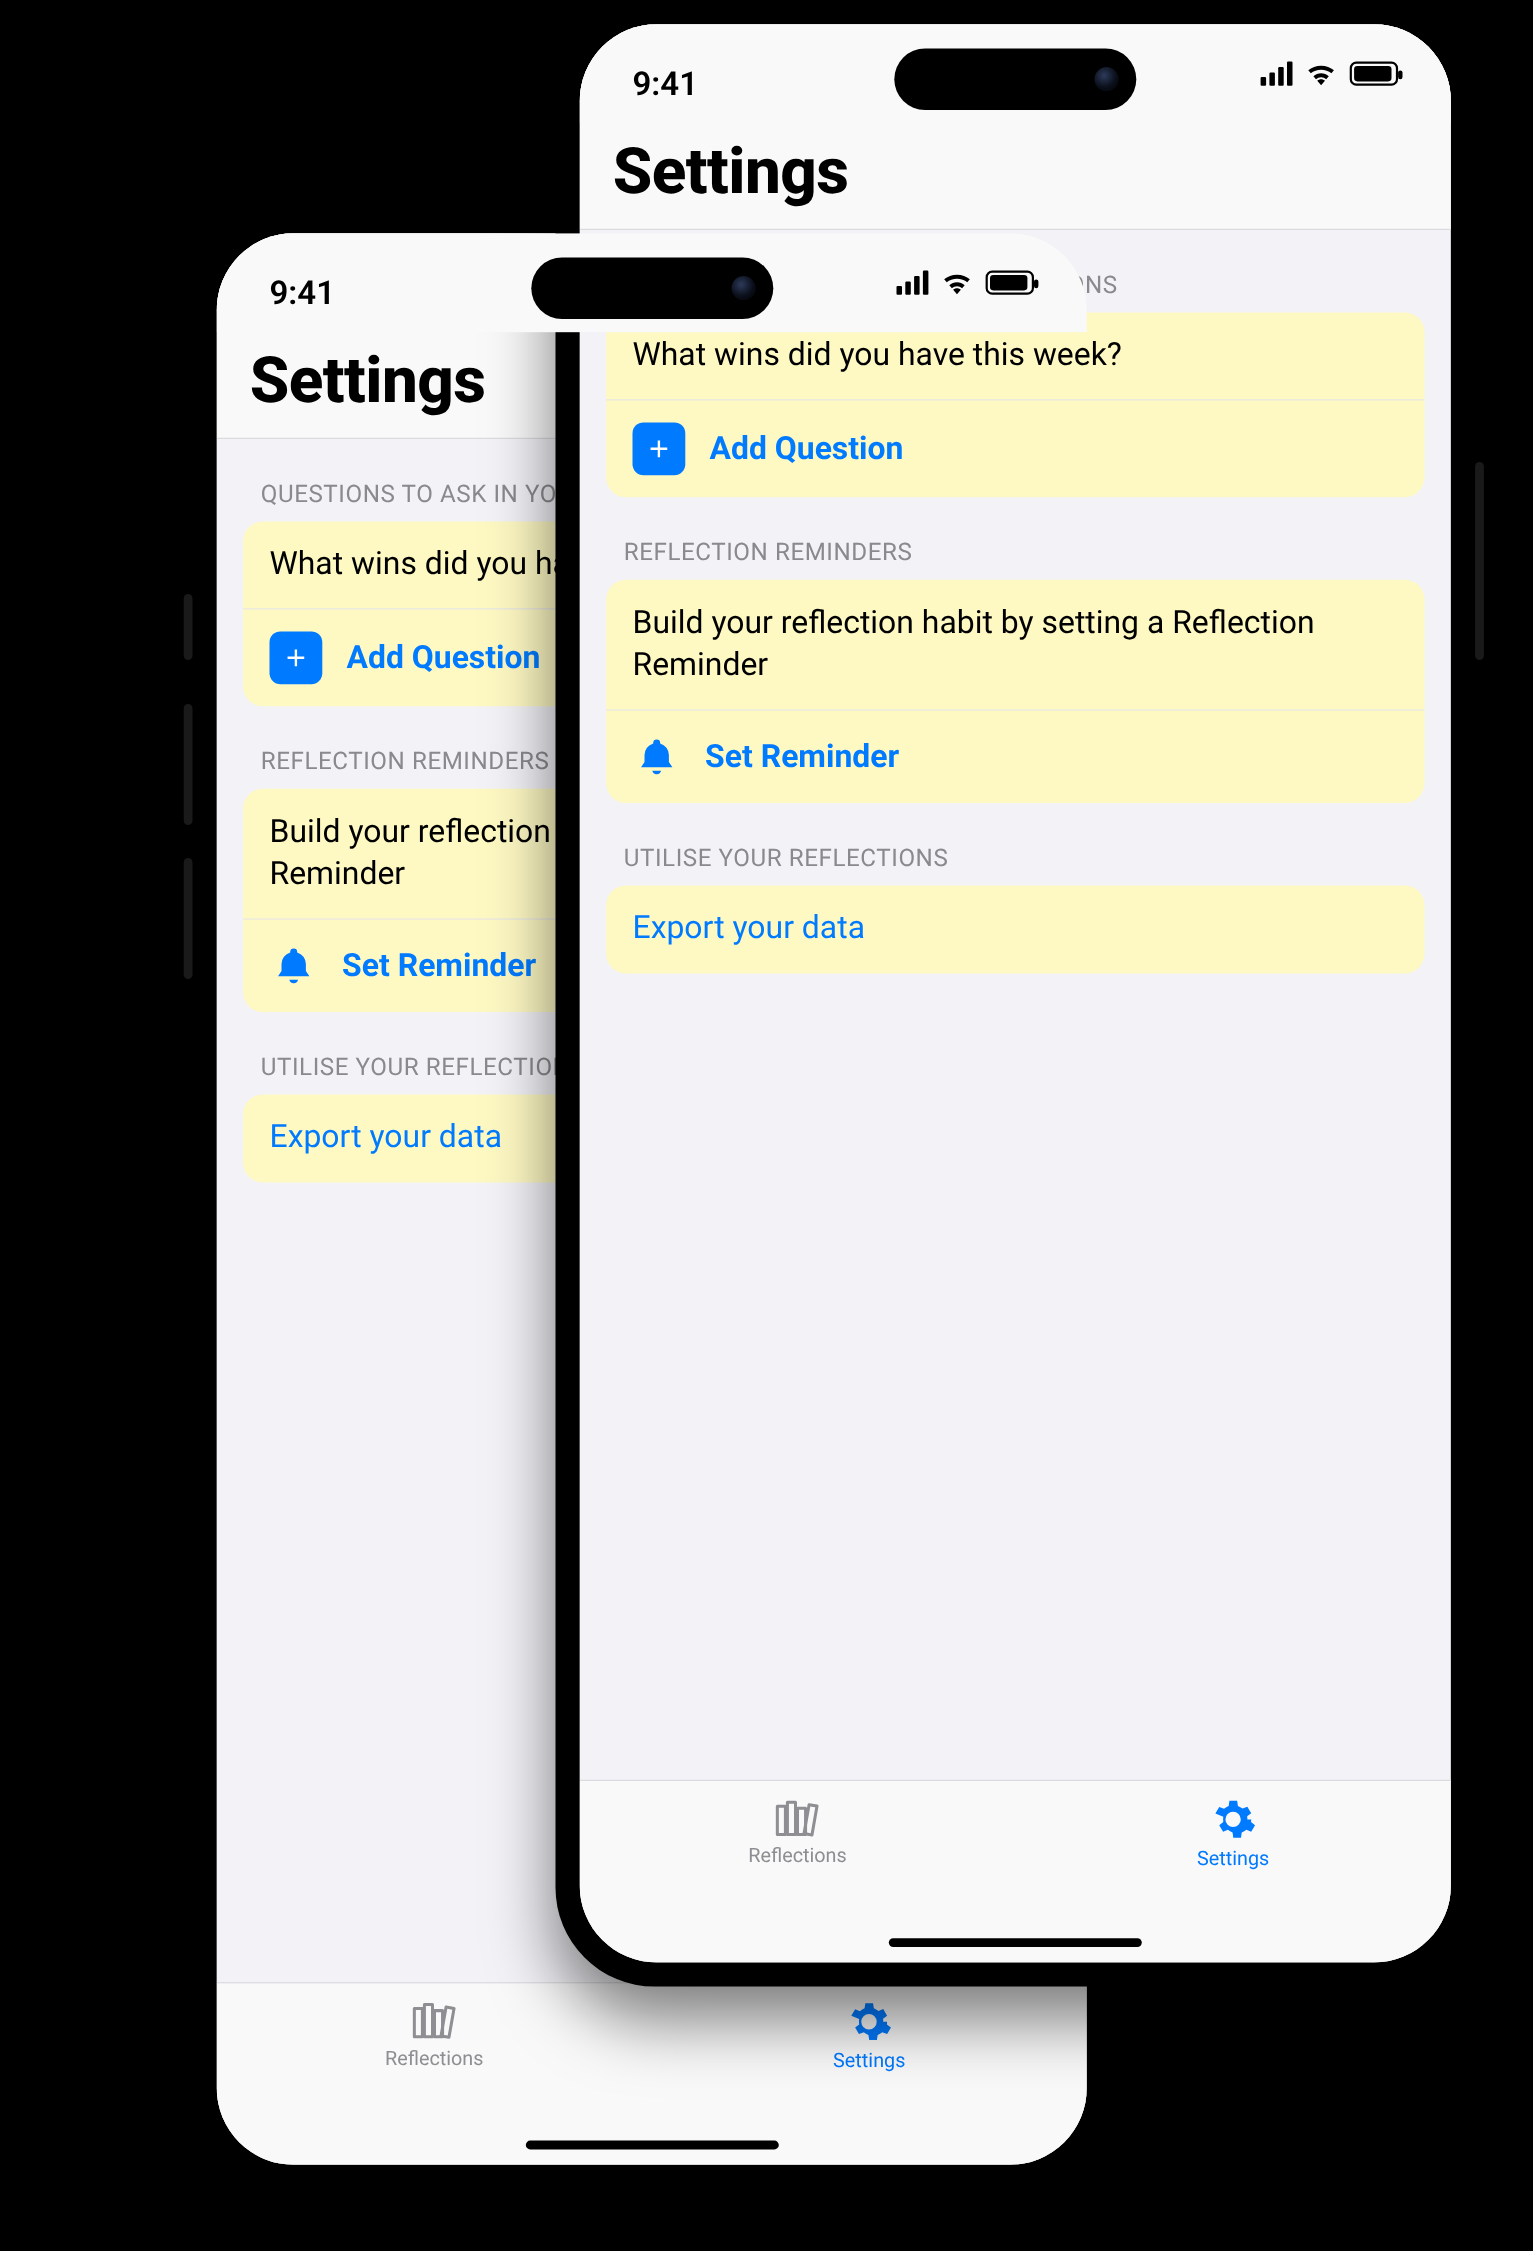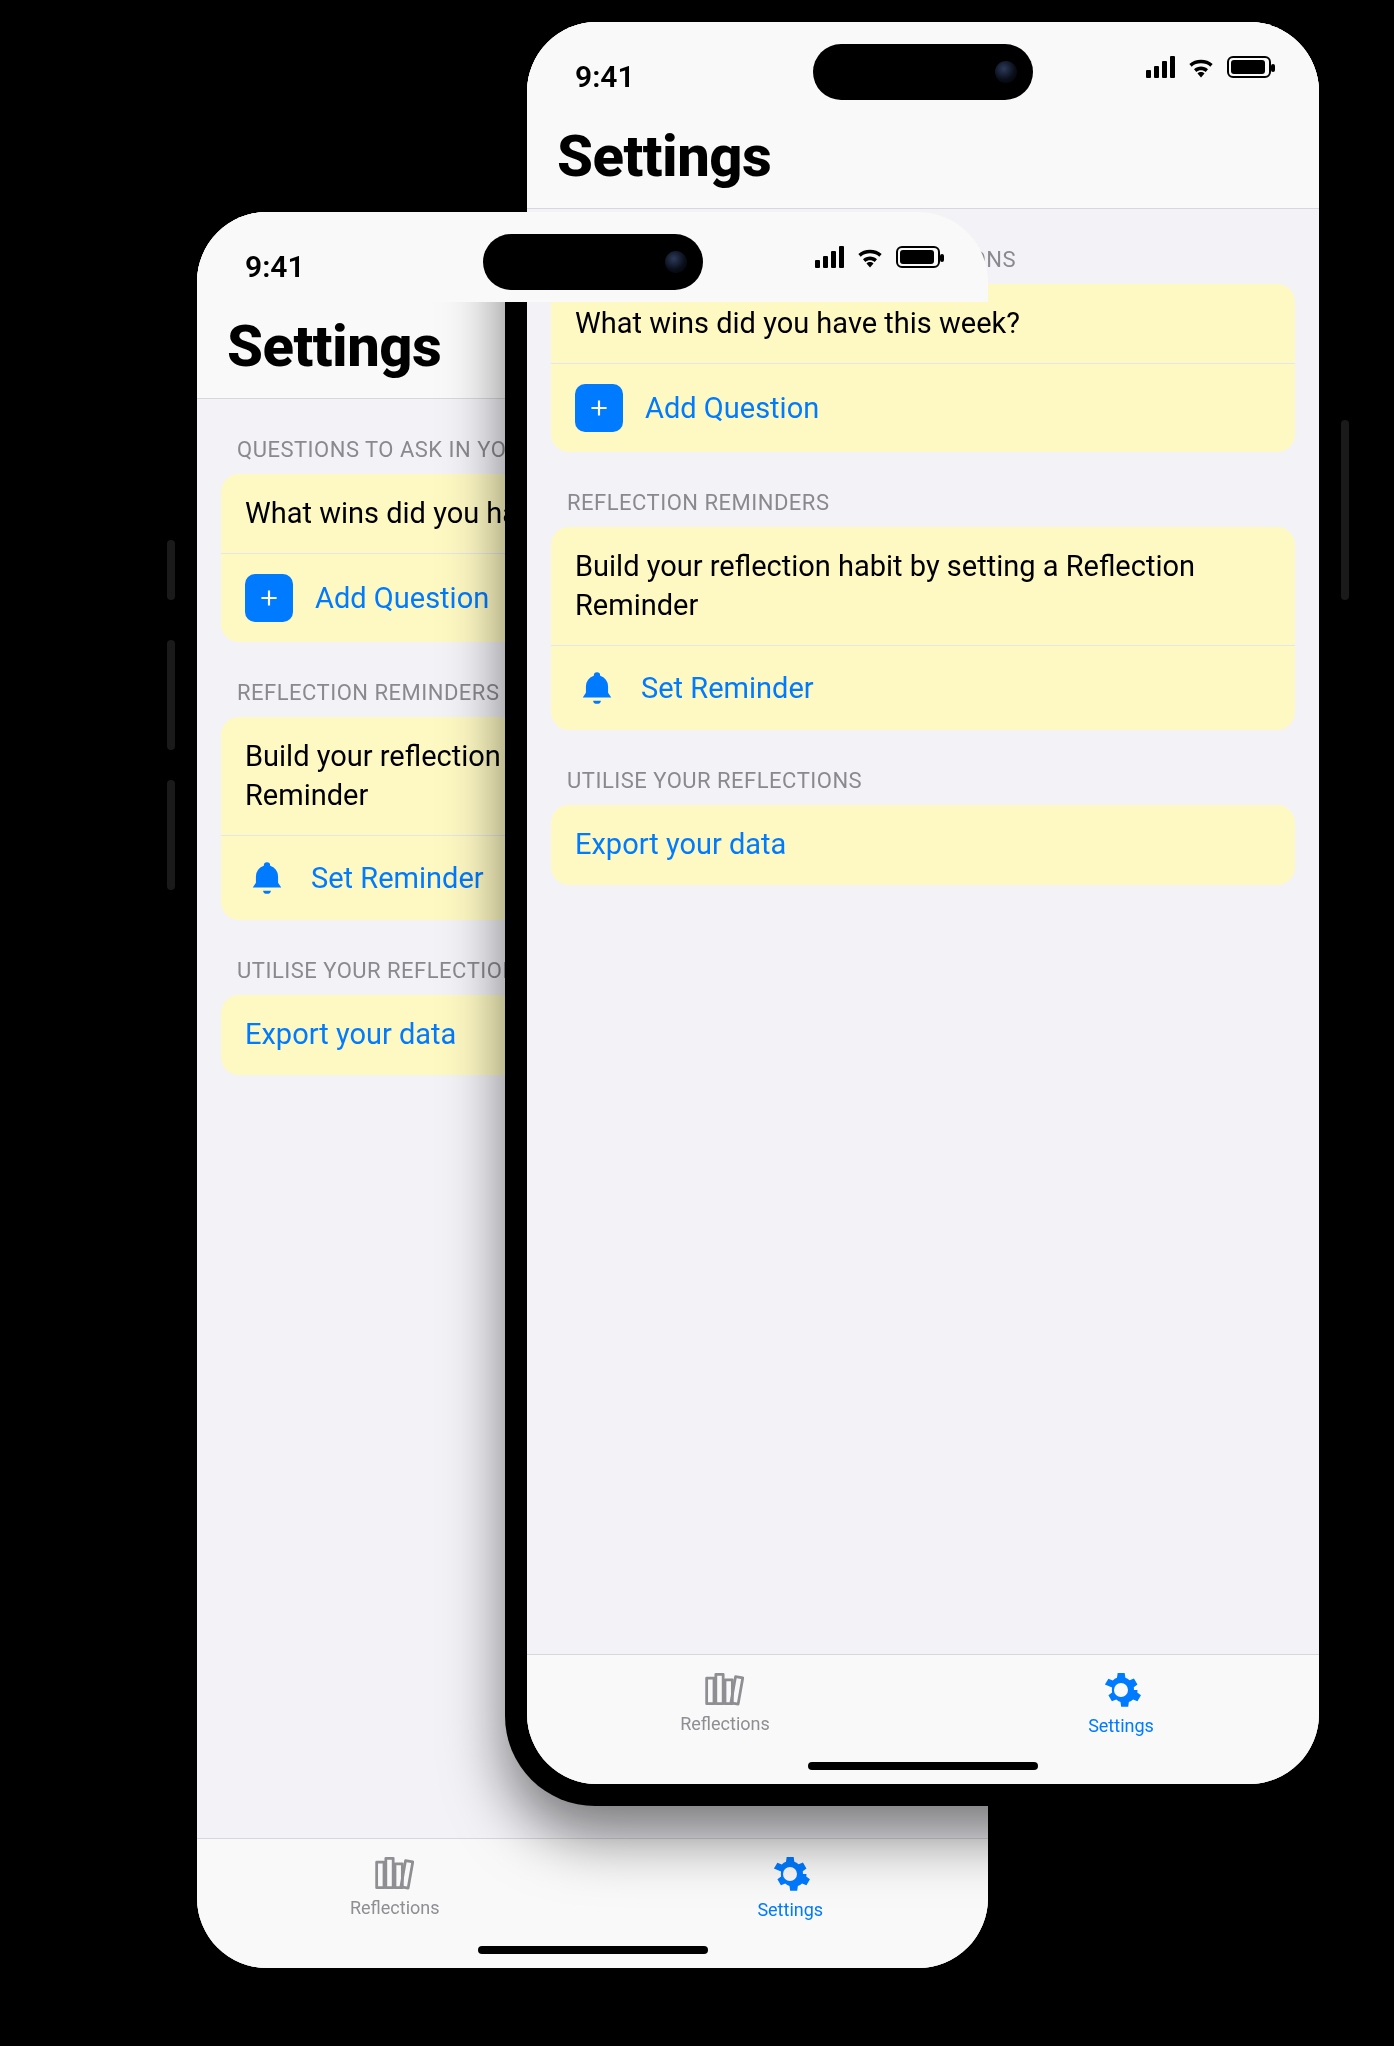--- a/index.html
+++ b/index.html
@@ -147,42 +147,42 @@
     padding: 20px 24px;
     display: flex;
     align-items: center;
     gap: 22px;
     font-size: 29px;
     color: #000;
     border-top: 1px solid #e5e5ea;
   }
   .row:first-child { border-top: none; }
   .row .text { flex: 1; line-height: 1.35; }
-  .row.link .text { color: #007aff; }
+  .row.link .text { color: #007aff; font-weight: bold; }
   .row.link-only { color: #007aff; }
 
   .icon-box {
     width: 48px; height: 48px;
     background: #007aff;
     border-radius: 10px;
     display:flex; align-items:center; justify-content:center;
     flex-shrink: 0;
   }
   .icon-plain {
     width: 44px; height: 44px;
     display:flex; align-items:center; justify-content:center;
     flex-shrink: 0;
     color: #007aff;
   }
 
   
   .tabbar {
     position: absolute;
     left: 0; right: 0; bottom: 0;
-    height: 130px;
+    height: 166px;
     background: #f9f9f9;
     border-top: 1px solid #d8d8dc;
     display: flex;
   }
   .tab {
     flex: 1;
     display: flex;
     flex-direction: column;
     align-items: center;
     justify-content: flex-start;

